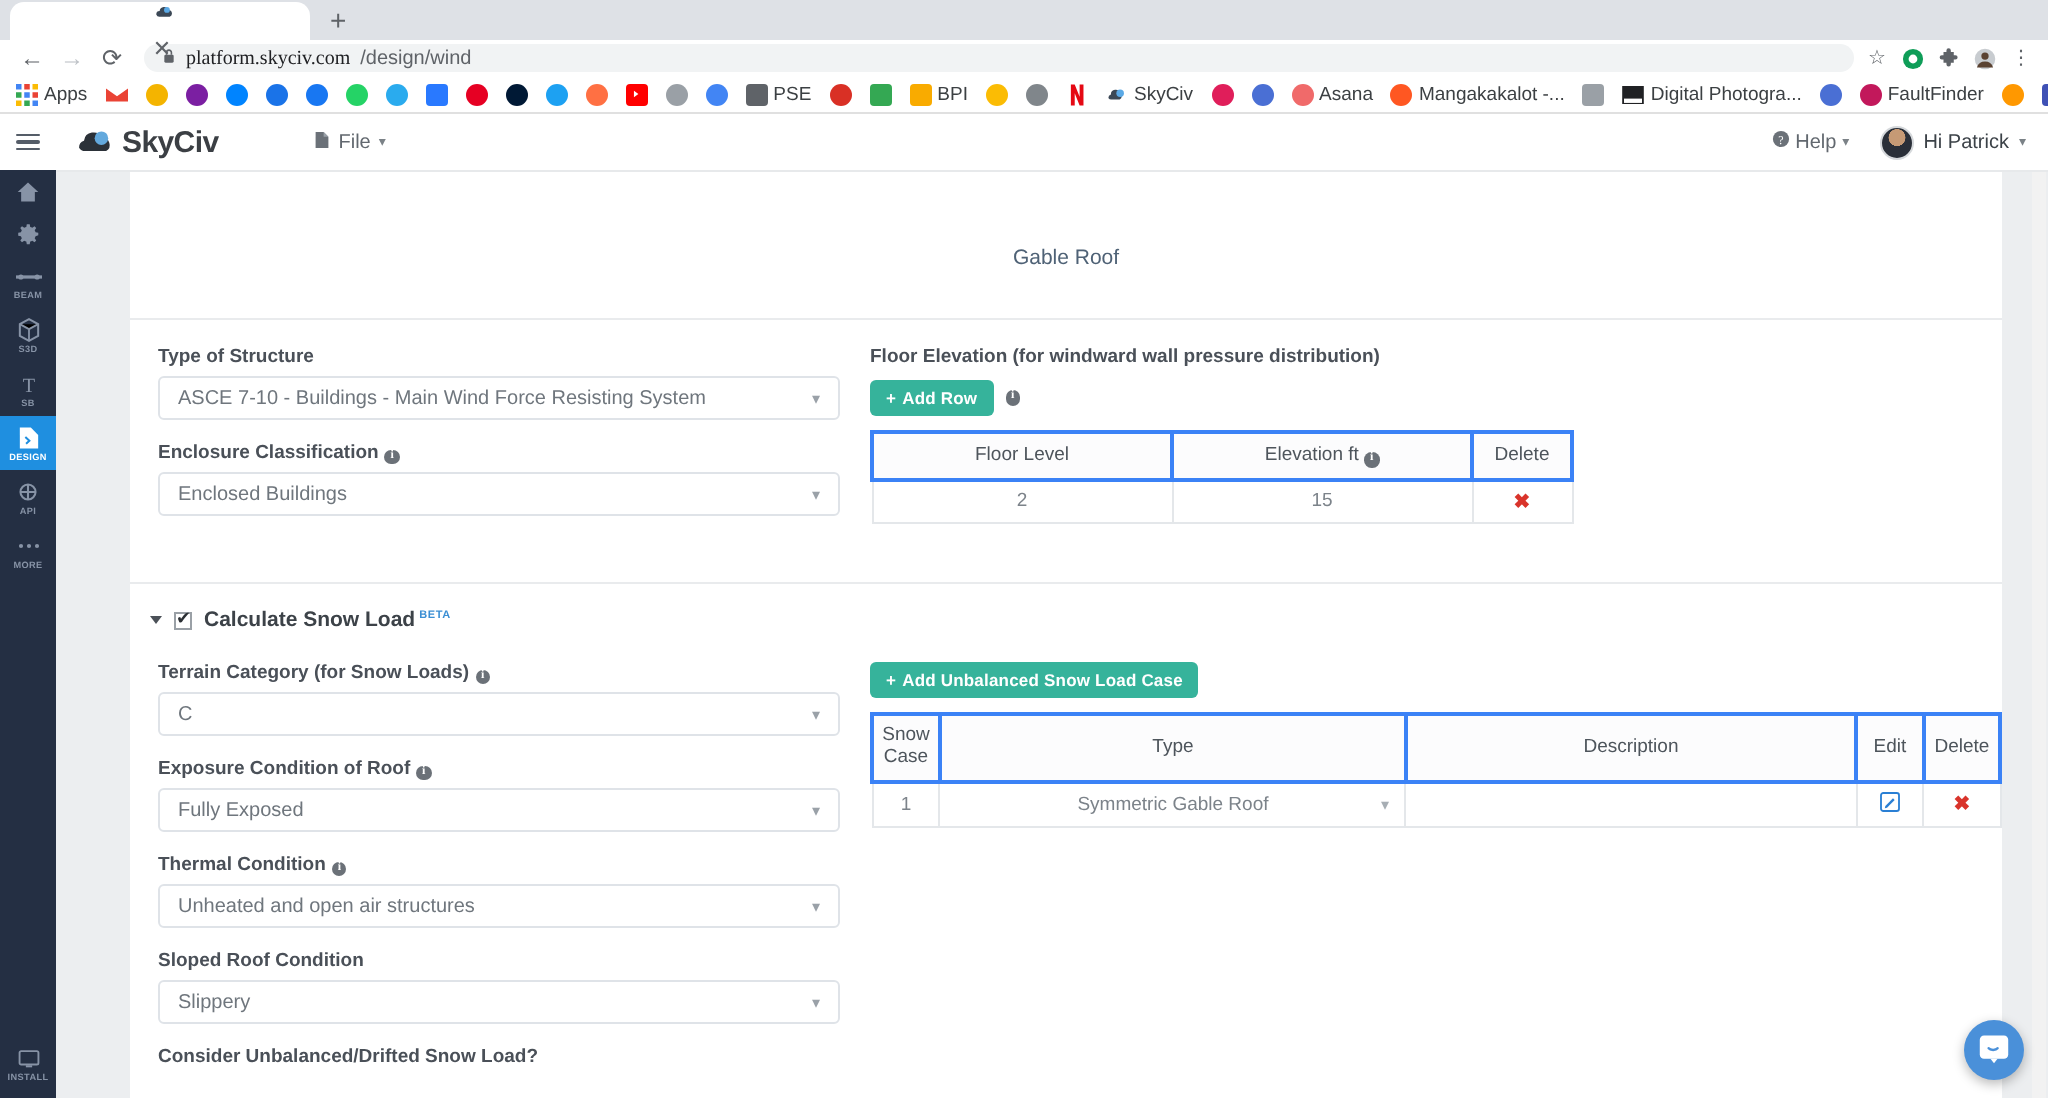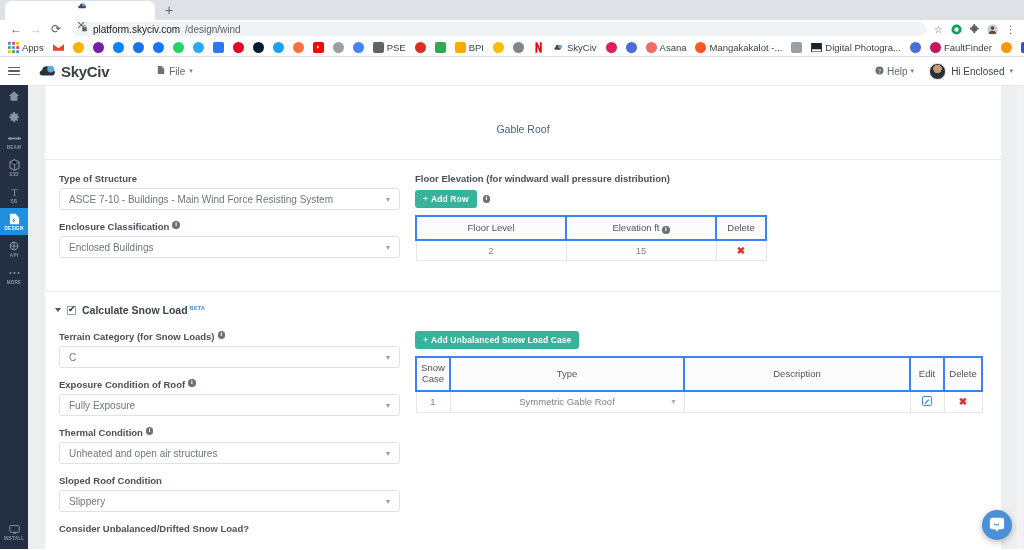--- a/index.html
+++ b/index.html
@@ -40,21 +40,21 @@
     width:20px; height:18px; display:flex; align-items:center; justify-content:center;
     color:#5f6368; font-size:12px; cursor:pointer;
   }
   .nav-btn.disabled { color:#bdc1c6; }
   .omnibox {
     flex:1; height:14px; background:#f1f3f4; border-radius:8px;
     display:flex; align-items:center; gap:5px; padding:0 9px;
     margin:0 6px; font-size:10px; color:#202124;
   }
   .lock { font-size:8px; color:#5f6368; }
-  .url-host { color:#202124; }
+  .url-host { color:#202124;font-family:Liberation Serif, serif; }
   .url-path { color:#5f6368; }
   .tb-icons { display:flex; align-items:center; gap:7px; padding-right:2px; }
   .tb-ic { width:11px; height:11px; display:flex; align-items:center; justify-content:center; font-size:10px; color:#5f6368; cursor:pointer;}
 
   .bookmarks {
     height:19px; background:#fff; display:flex; align-items:center;
     gap:3px; padding:0 5px; border-bottom:1px solid #e0e0e0;
     font-size:9.5px; color:#3c4043; overflow:hidden; white-space:nowrap;
   }
   .bm { display:flex; align-items:center; gap:3px; padding:1px 3px; border-radius:3px; cursor:pointer; flex:0 0 auto;}
@@ -101,21 +101,21 @@
   .help-link { display:flex; align-items:center; gap:3px; color:#62686f; font-size:10px; cursor:pointer;}
   .user { display:flex; align-items:center; gap:5px; font-size:10px; color:#3c4248; cursor:pointer;}
   .avatar {
     width:17px; height:17px; border-radius:50%;
     background:radial-gradient(circle at 50% 32%, #c69a75 0 33%, #2a2f38 34% 100%);
     border:1px solid #d6d9dc; flex:0 0 17px;
   }
   .caret { font-size:7px; color:#7b8287; }
 
   
-  .content { flex:1; position:relative; overflow:hidden; background:#eceef0; display:flex;}
+  .content { flex:1; position:relative; overflow:hidden; background:#eceef0; display:flex;padding-left:20px;}
   .gutter-l { width:17px; flex:0 0 17px; background:#eceef0; }
   .card { flex:1; background:#fff; min-width:0; }
   .gutter-r { width:23px; flex:0 0 23px; background:#eceef0; position:relative;}
   .scrollbar-track { position:absolute; right:1px; top:0; bottom:0; width:7px; background:#f2f2f2;}
 
   .roof-title { text-align:center; padding-top:37px; font-size:10.5px; color:#4f6276; }
   .hr { height:1px; background:#e9ebed; margin-top:24px; }
 
   
   .section-hdr {
@@ -133,21 +133,21 @@
   .section-title { font-size:10.5px; font-weight:bold; color:#3c4248; }
   .beta { font-size:5.5px; color:#3b8fd4; font-weight:bold; vertical-align:super; margin-left:2px; letter-spacing:0.3px;}
 
   .cols { display:flex; padding:13px 0 0 0; }
   .col-l { width:370px; flex:0 0 370px; padding-left:14px; }
   .col-r { flex:1; padding-left:0; }
 
   .field { margin-bottom:11px; }
   .flabel {
     font-size:9.5px; font-weight:bold; color:#4a5058; margin-bottom:4px;
-    display:flex; align-items:flex-start; gap:3px;
+    display:flex; align-items:flex-end; gap:3px;
   }
   .info-ic {
     width:7.5px;height:7.5px;border-radius:50%;background:#6b7178;color:#fff;
     font-size:6px; line-height:7.5px; text-align:center; font-weight:bold;
     display:inline-block; cursor:pointer; font-family:"Liberation Serif", serif;
   }
   .select {
     width:341px; height:22px; border:1px solid #dfe3e8; border-radius:3px;
     background:#fff; display:flex; align-items:center; padding:0 9px;
     font-size:10px; color:#6f767d; cursor:pointer; position:relative;
@@ -518,21 +518,21 @@
             <svg width="9" height="9" viewBox="0 0 12 12">
                 <circle cx="6" cy="6" r="5.4" fill="#6b7178"></circle>
                 <text x="6" y="9" font-size="8" fill="#fff" text-anchor="middle" font-family="Liberation Serif, serif">?</text>
               </svg>
           </span>
           <span>Help</span>
           <span class="caret">▾</span>
         </div>
         <div class="user">
           <span class="avatar"></span>
-          <span>Hi Enclosed</span>
+          <span>Hi Patrick</span>
           <span class="caret">▾</span>
         </div>
       </div>
     </div>
 
     <div class="content">
       <div class="gutter-l"></div>
       <div class="card">
 
         <div class="roof-title">Gable Roof</div>
@@ -612,21 +612,21 @@
                   <span class="val">C</span>
                   <span class="arw">▾</span>
                 </div>
               </div>
               <div class="field">
                 <div class="flabel">
                   <span>Exposure Condition of Roof</span>
                   <span class="info-ic">i</span>
                 </div>
                 <div class="select">
-                  <span class="val">Fully Exposure</span>
+                  <span class="val">Fully Exposed</span>
                   <span class="arw">▾</span>
                 </div>
               </div>
               <div class="field">
                 <div class="flabel">
                   <span>Thermal Condition</span>
                   <span class="info-ic">i</span>
                 </div>
                 <div class="select">
                   <span class="val">Unheated and open air structures</span>

